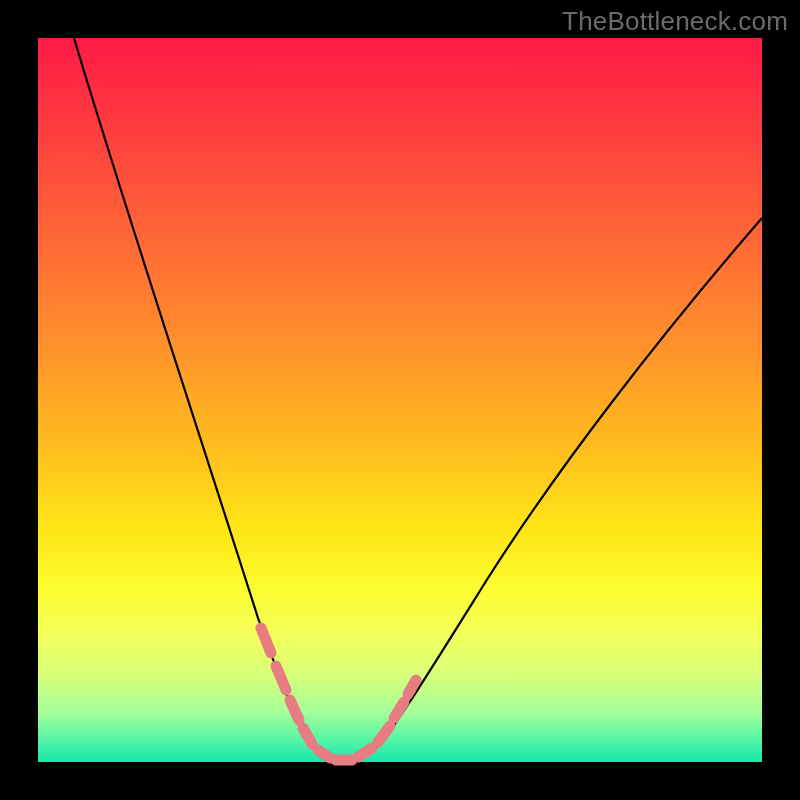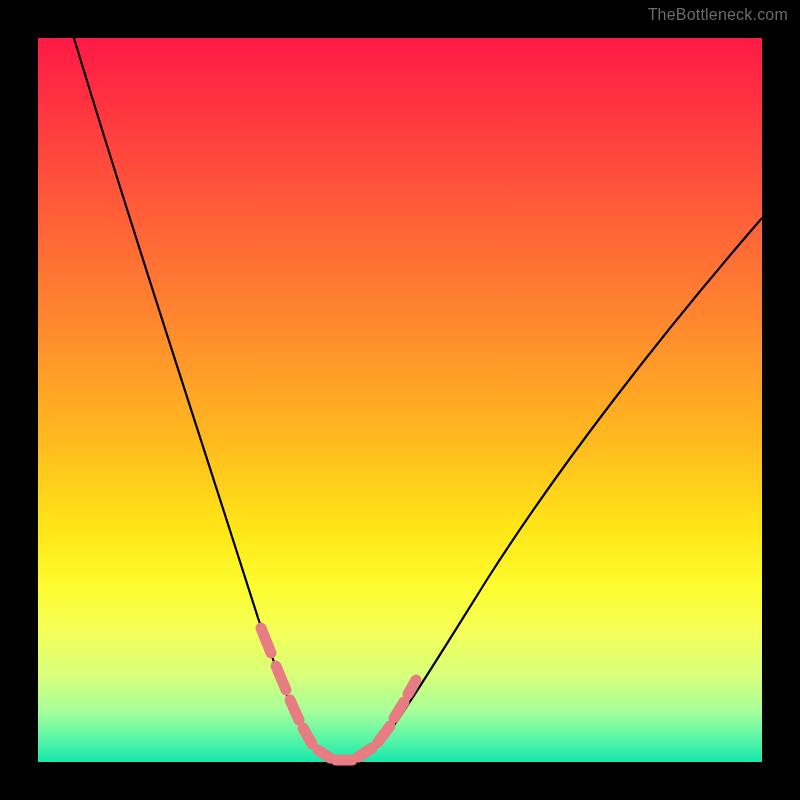--- a/index.html
+++ b/index.html
@@ -37,21 +37,21 @@
       #a6ff9a 93%,
       #54f5a6 97%,
       #16e7ad 100%
     );
   }
   .watermark {
     position: absolute;
     top: 6px;
     right: 12px;
     color: #6b6b6b;
-    font-size: 16px;
+    font-size: 26px;
     font-weight: 500;
     letter-spacing: 0.2px;
     user-select: none;
   }
   svg.curve {
     position: absolute;
     left: 0; top: 0;
     width: 724px;
     height: 724px;
     overflow: visible;

